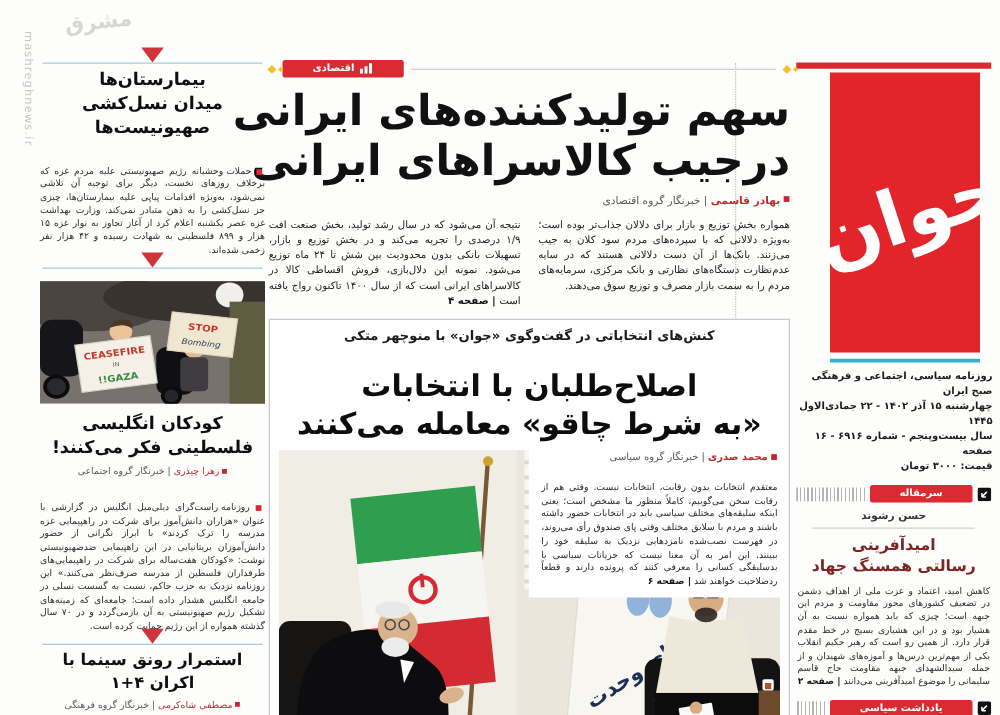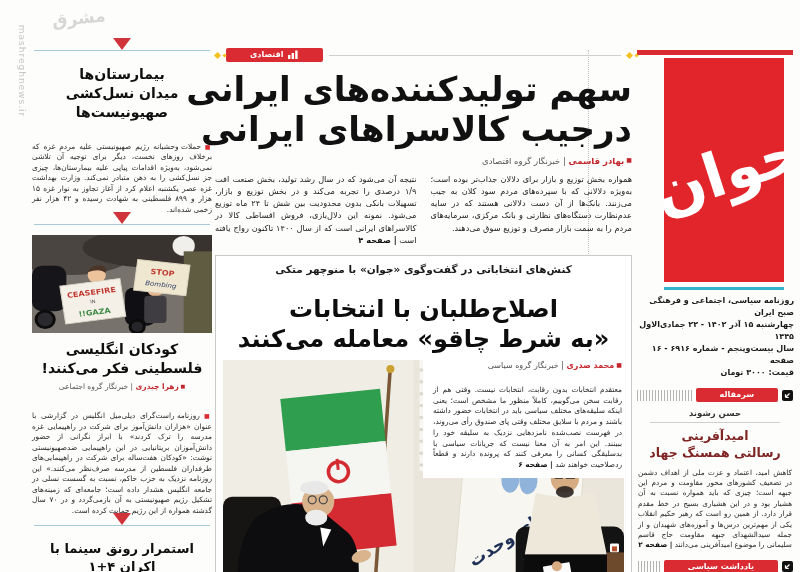--- a/index.html
+++ b/index.html
@@ -55,23 +55,23 @@
   .int-byline .bn { color:#c4262d; font-weight:bold; }
   .int-byline .bn::before { content:"■ "; font-size:6px; vertical-align:1px; }
   .int-body { margin-top:15px; font-size:7.4px; line-height:1.45; color:#262626; text-align:justify; }
 
   
   .col-left { position:absolute; top:50px; right:588px; width:180px; left:30px; }
   .lc-div { position:relative; border-top:1px solid #a9cad7; margin:0 2px; }
   .tri-wrap { position:absolute; top:-1px; left:50%; transform:translateX(-50%); width:18px; height:12px; }
   .tri { width:0; height:0; border-left:9px solid transparent; border-right:9px solid transparent; border-top:12px solid #d0343a; }
   .tri-num { position:absolute; top:0; left:0; right:0; text-align:center; font-size:6px; line-height:8px; color:#fff; font-weight:bold; }
-  .lc-title { text-align:center; font-size:14px; font-weight:bold; color:#0f0f0f; line-height:1.35; margin-top:14px; }
+  .lc-title { text-align:center; font-size:14px; font-weight:bold; color:#0f0f0f; line-height:1.35; margin-top:4px; }
   .lc-byline { text-align:center; font-size:7.5px; color:#555; margin-top:4px; }
-  .lc-byline .bn { color:#c4262d; font-weight:bold; }
+  .lc-byline .bn { color:#c4262d; font-weight:normal; }
   .lc-byline .bn::before { content:"■ "; font-size:5px; vertical-align:1px; }
   .lc-body { margin-top:20px; font-size:7.4px; line-height:1.42; color:#2a2a2a; text-align:justify; }
   .lc-body::before { content:"■ "; color:#d92b31; font-size:6px; }
   .lc-photo { display:block; width:100%; height:98px; margin-top:10px; }
   .sp8 { margin-top:9px; }
 </style>
 </head>
 <body>
 
 <div class="page">

